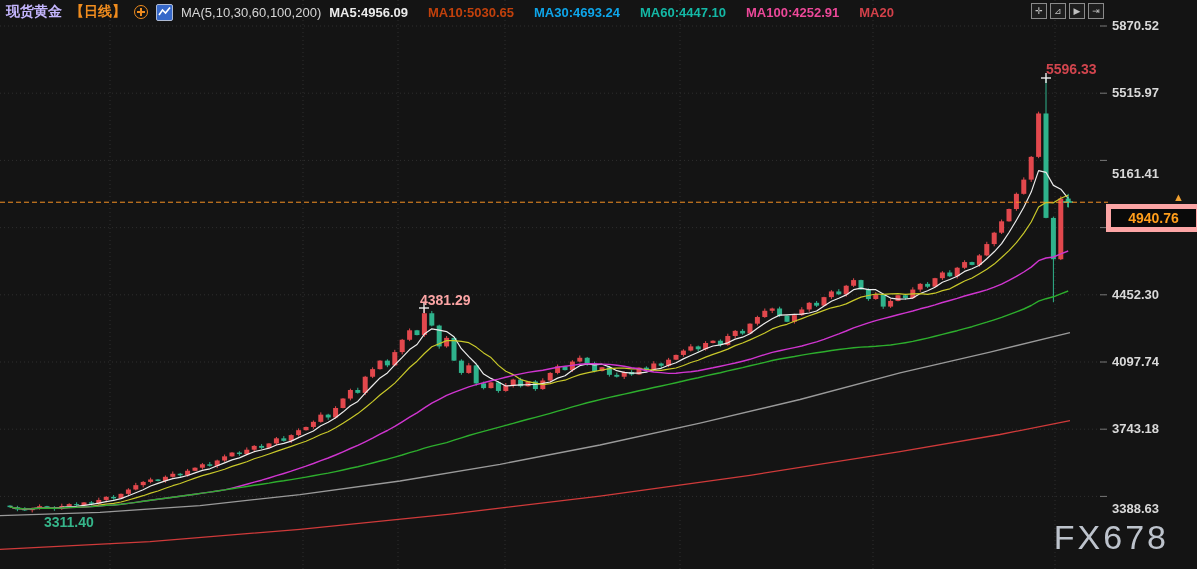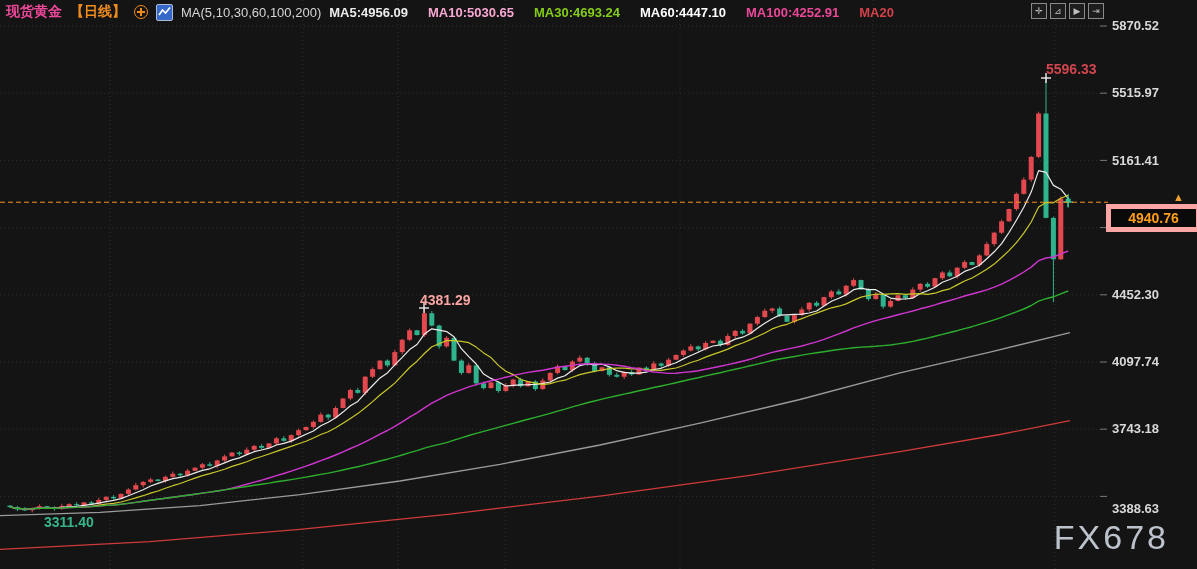--- a/index.html
+++ b/index.html
@@ -2,21 +2,21 @@
 <html><head>
 <meta charset="utf-8">
 <style>
   html,body{margin:0;padding:0;background:#141414;}
   body{width:1197px;height:569px;position:relative;overflow:hidden;
        font-family:"Liberation Sans","DejaVu Sans",sans-serif;-webkit-font-smoothing:antialiased;}
   #plot-wrap{position:absolute;left:0;top:0;width:1197px;height:569px;}
   svg{display:block;}
   
   #header{position:absolute;left:6px;top:2px;height:20px;display:flex;align-items:center;gap:8px;z-index:30;white-space:nowrap;}
-  .sym{color:#ec4899;font-size:14px;font-weight:bold;}
+  .sym{color:#c4b5fd;font-size:14px;font-weight:bold;}
   .tf{color:#f08c1e;font-size:14px;font-weight:bold;}
   .target-ic{width:12px;height:12px;border:1.5px solid #f08c1e;border-radius:50%;position:relative;display:inline-block;}
   .target-ic:before,.target-ic:after{content:"";position:absolute;background:#f08c1e;}
   .target-ic:before{left:50%;top:2px;bottom:2px;width:1.5px;margin-left:-0.75px;}
   .target-ic:after{top:50%;left:2px;right:2px;height:1.5px;margin-top:-0.75px;}
   .chart-ic{width:15px;height:15px;background:#3668c9;border:1px solid #aebad2;border-radius:2px;display:inline-flex;align-items:center;justify-content:center;}
   .magroup{color:#d6d6d6;font-size:13px;}
   .ma-item{font-size:13px;font-weight:bold;}
   
   #toolbar{position:absolute;top:3px;right:93px;display:flex;gap:3px;z-index:30;}
@@ -371,39 +371,39 @@
   <span class="tf">【日线】</span>
   <span class="target-ic"></span>
   <span class="chart-ic">
     <svg width="13" height="13" viewBox="0 0 13 13">
         <polyline points="1,9 4.5,4 7.5,7 12,1.5" fill="none" stroke="#ffffff" stroke-width="1.6"></polyline>
       </svg>
   </span>
   <span class="magroup">MA(5,10,30,60,100,200)</span>
   <span id="ma-legend" style="display:flex;gap:20px;">
       <span class="ma-item" style="color: rgb(236, 236, 236);">MA5:4956.09</span>
-      <span class="ma-item" style="color: #f9a8d4;">MA10:5030.65</span>
-      <span class="ma-item" style="color: #84cc16;">MA30:4693.24</span>
-      <span class="ma-item" style="color: #ffffff;">MA60:4447.10</span>
+      <span class="ma-item" style="color: #c2410c;">MA10:5030.65</span>
+      <span class="ma-item" style="color: #0ea5e9;">MA30:4693.24</span>
+      <span class="ma-item" style="color: #14b8a6;">MA60:4447.10</span>
       <span class="ma-item" style="color: #ec4899;">MA100:4252.91</span>
       <span class="ma-item" style="color: rgb(211, 65, 74);">MA20</span>
     </span>
 </div>
 
 <div id="toolbar">
     <span class="tool-btn">✛</span>
     <span class="tool-btn">⊿</span>
     <span class="tool-btn">▶</span>
     <span class="tool-btn">⇥</span>
   </div>
 
 <div id="y-axis">
     <div class="axis-label" style="top: 18px;">5870.52</div>
     <div class="axis-label" style="top: 85.1989px;">5515.97</div>
-    <div class="axis-label" style="top: 153px;">5161.41</div>
+    <div class="axis-label" style="top: 166px;">5161.41</div>
     <div class="axis-label" style="top: 219.601px;">4806.85</div>
     <div class="axis-label" style="top: 286.799px;">4452.30</div>
     <div class="axis-label" style="top: 354px;">4097.74</div>
     <div class="axis-label" style="top: 421.201px; text-align: right;">3743.18</div>
     <div class="axis-label" style="top: 488.4px; margin-top: 13px;">3388.63</div>
   </div>
 
 <div id="price-box" style="top: 204.22px;">4940.76</div>
 <div id="price-arrow" style="top: 192.22px;">▲</div>
 

